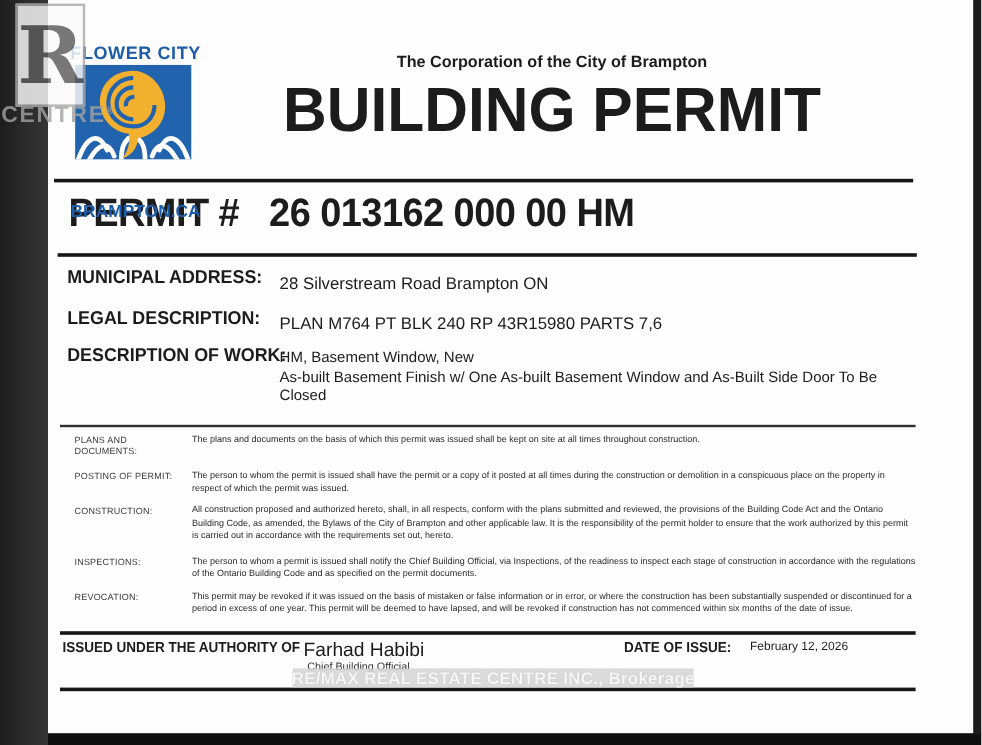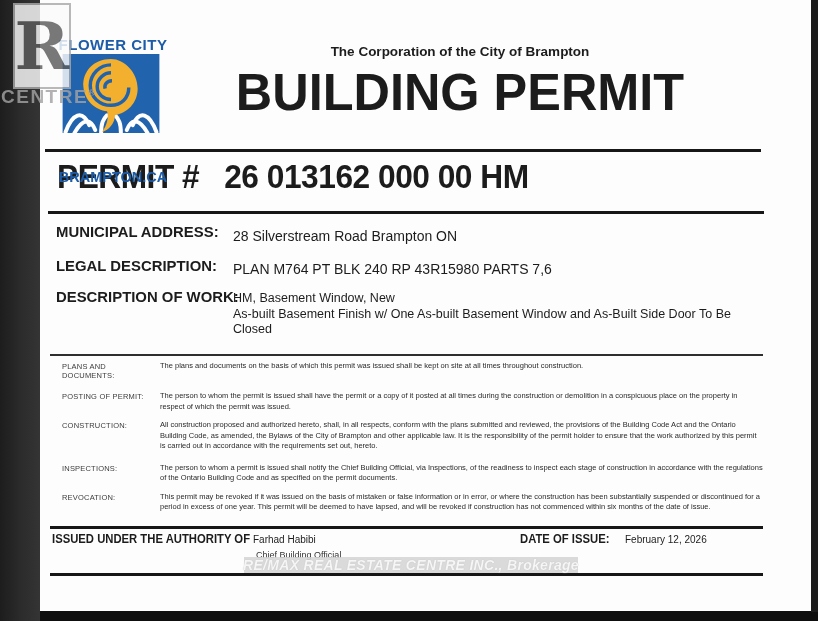--- a/index.html
+++ b/index.html
@@ -55,30 +55,30 @@
   
   .conditions{position:absolute;left:62px;top:361px;width:701px;z-index:2;}
   .cond-row{display:flex;margin-bottom:8px;}
   .cond-row.gap-lg{margin-bottom:11px;}
   .cond-label{width:98px;flex:none;font-size:7.5px;color:#3c3c3c;letter-spacing:.2px;padding-top:1px;}
   .cond-text{flex:1;font-size:7.5px;line-height:10.5px;color:#2a2a2a;}
 
   
   .issued-label{position:absolute;left:52px;top:532px;font-size:12px;font-weight:bold;white-space:nowrap;
     transform:scaleX(.94);transform-origin:left;z-index:2;}
-  .official-name{position:absolute;left:253px;top:534px;font-size:10px;z-index:2;}
+  .official-name{position:absolute;left:253px;top:534px;font-size:16px;z-index:2;}
   .date-label{position:absolute;left:520px;top:532px;font-size:12px;font-weight:bold;white-space:nowrap;
     transform:scaleX(.94);transform-origin:left;z-index:2;}
   .date-value{position:absolute;left:625px;top:534px;font-size:10px;z-index:2;}
   .official-title{position:absolute;left:256px;top:550px;font-size:9px;color:#333;z-index:2;}
 
   .wm-band{position:absolute;left:244px;top:557px;width:334px;height:16px;z-index:5;
     background:rgba(212,212,212,.85);display:flex;align-items:center;justify-content:center;
     font-size:14px;font-weight:bold;color:#f6f6f6;white-space:nowrap;letter-spacing:.3px;
-    text-shadow:0 0 1px #b8b8b8;font-style:italic;}
+    text-shadow:0 0 1px #b8b8b8;}
 </style>
 </head>
 <body>
 
 <div class="stage">
 
   <div class="left-strip"></div>
   <div class="right-strip"></div>
   <div class="bottom-bar"></div>
 

